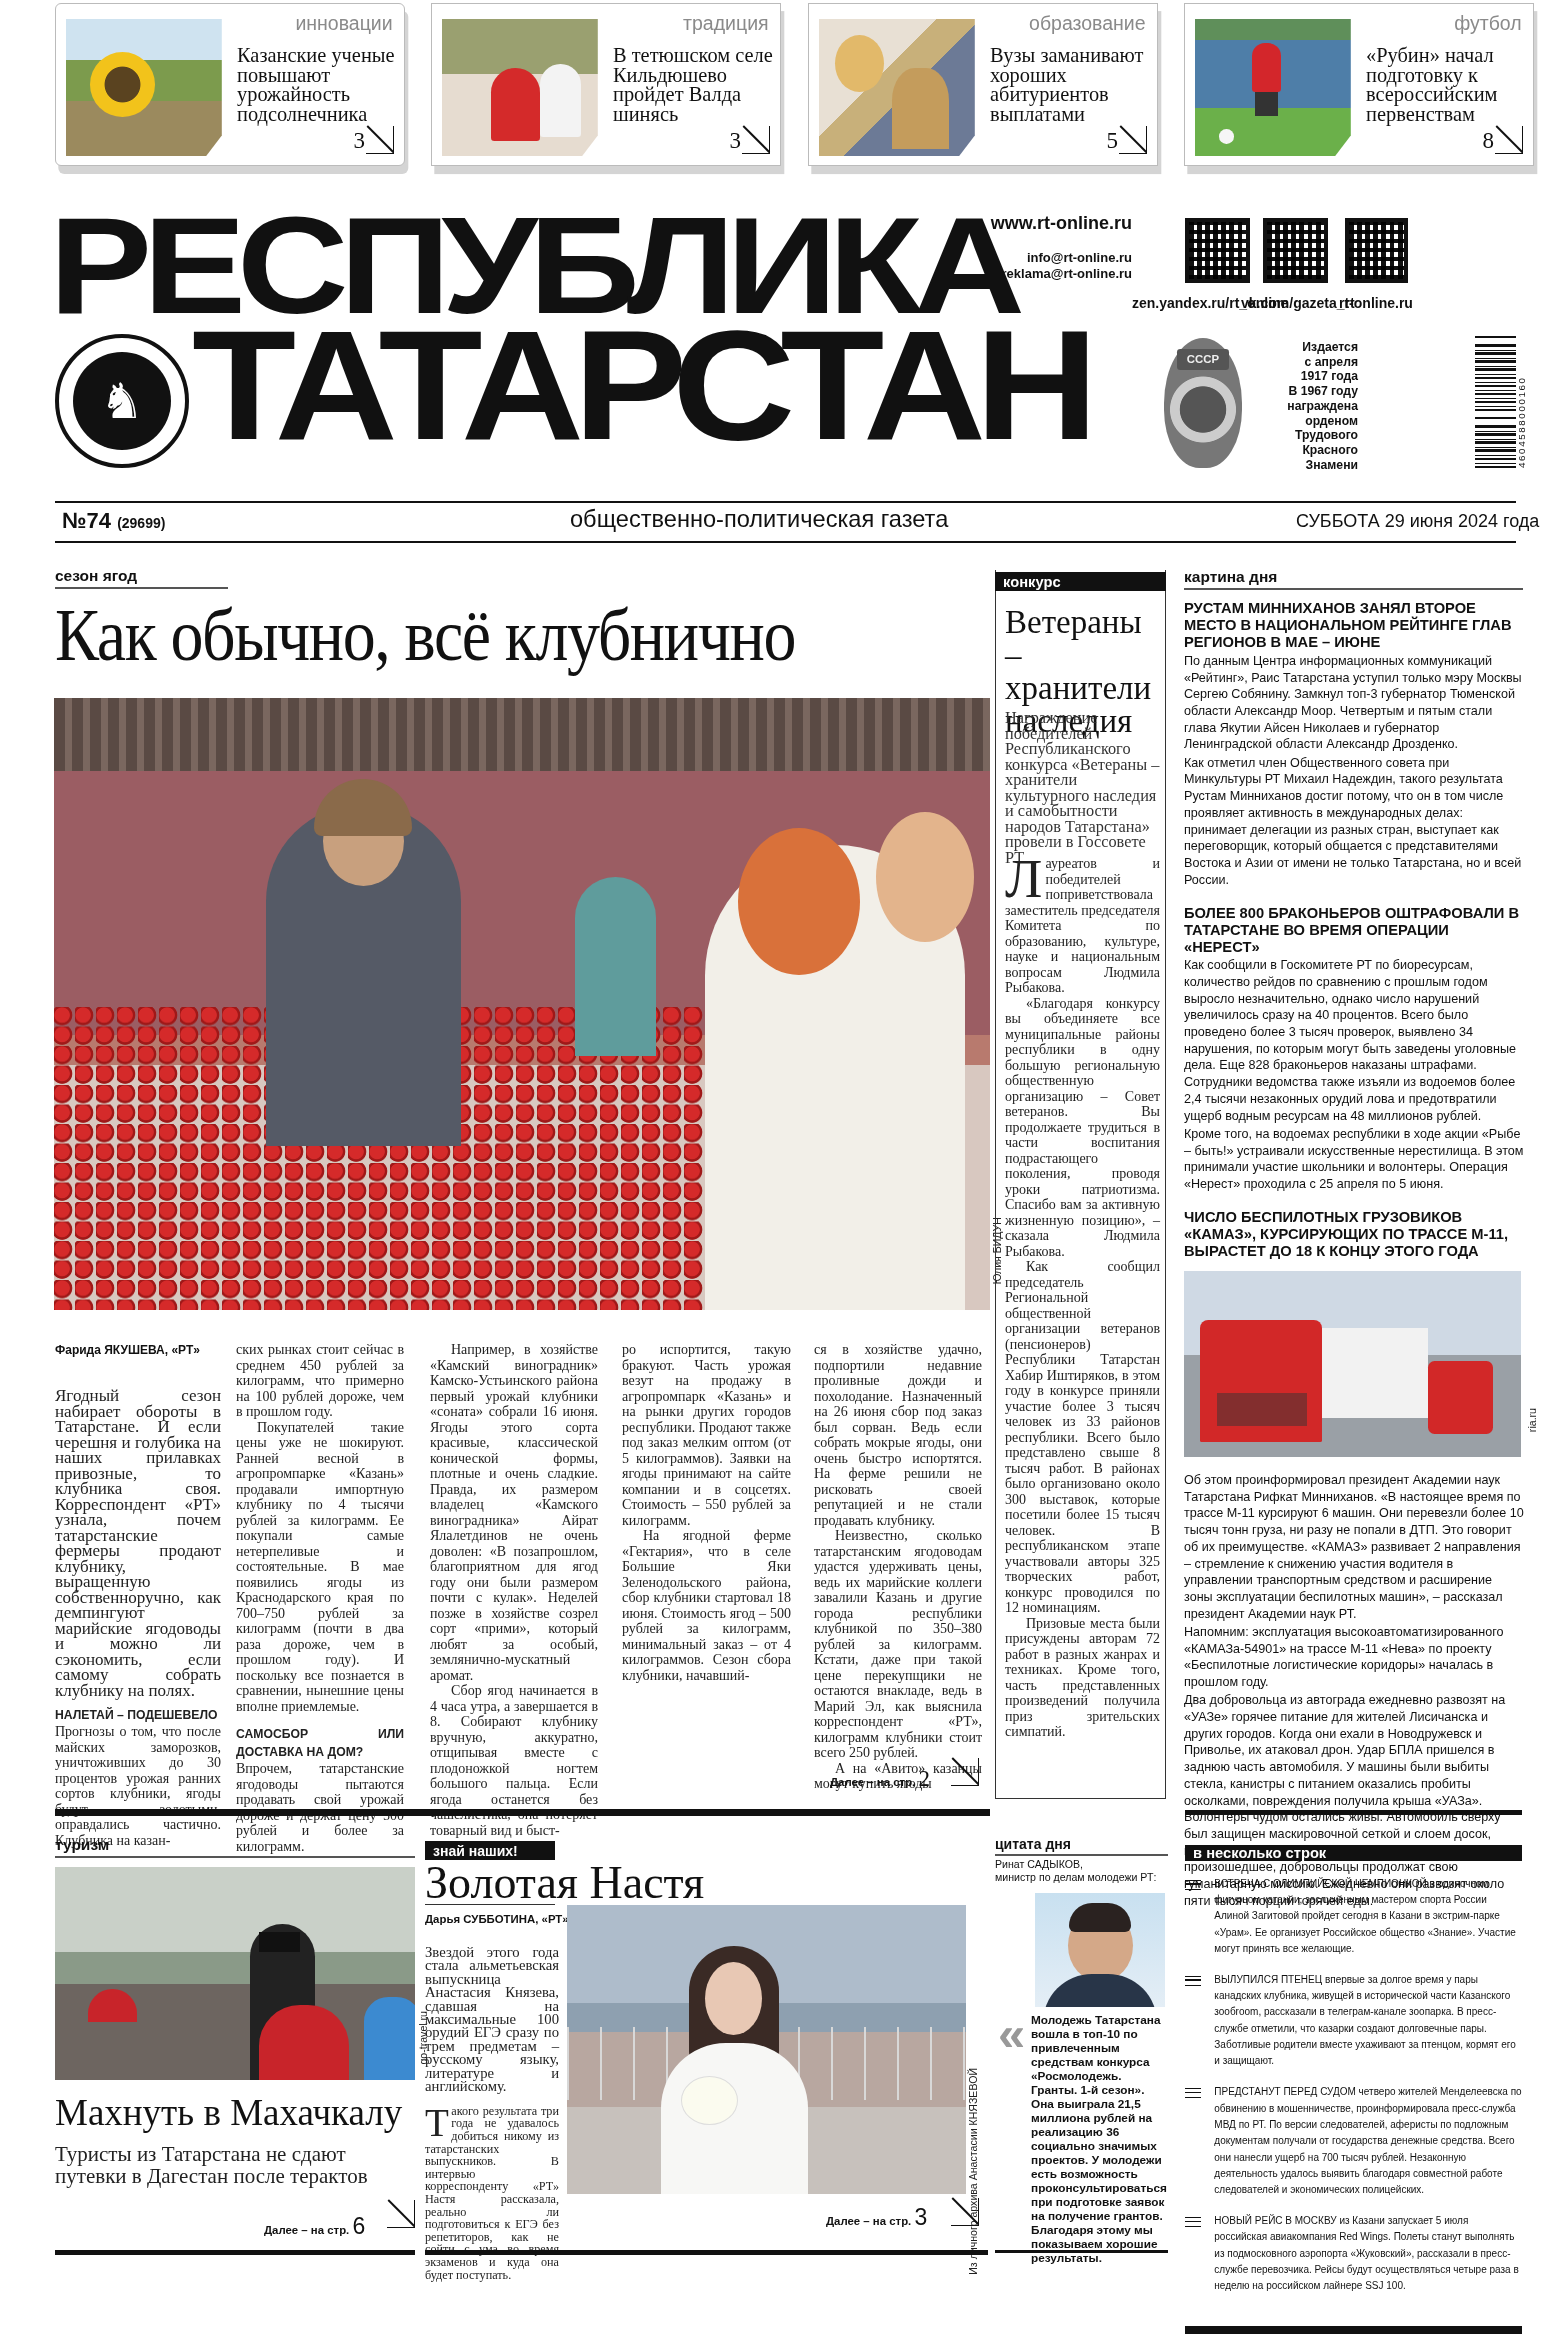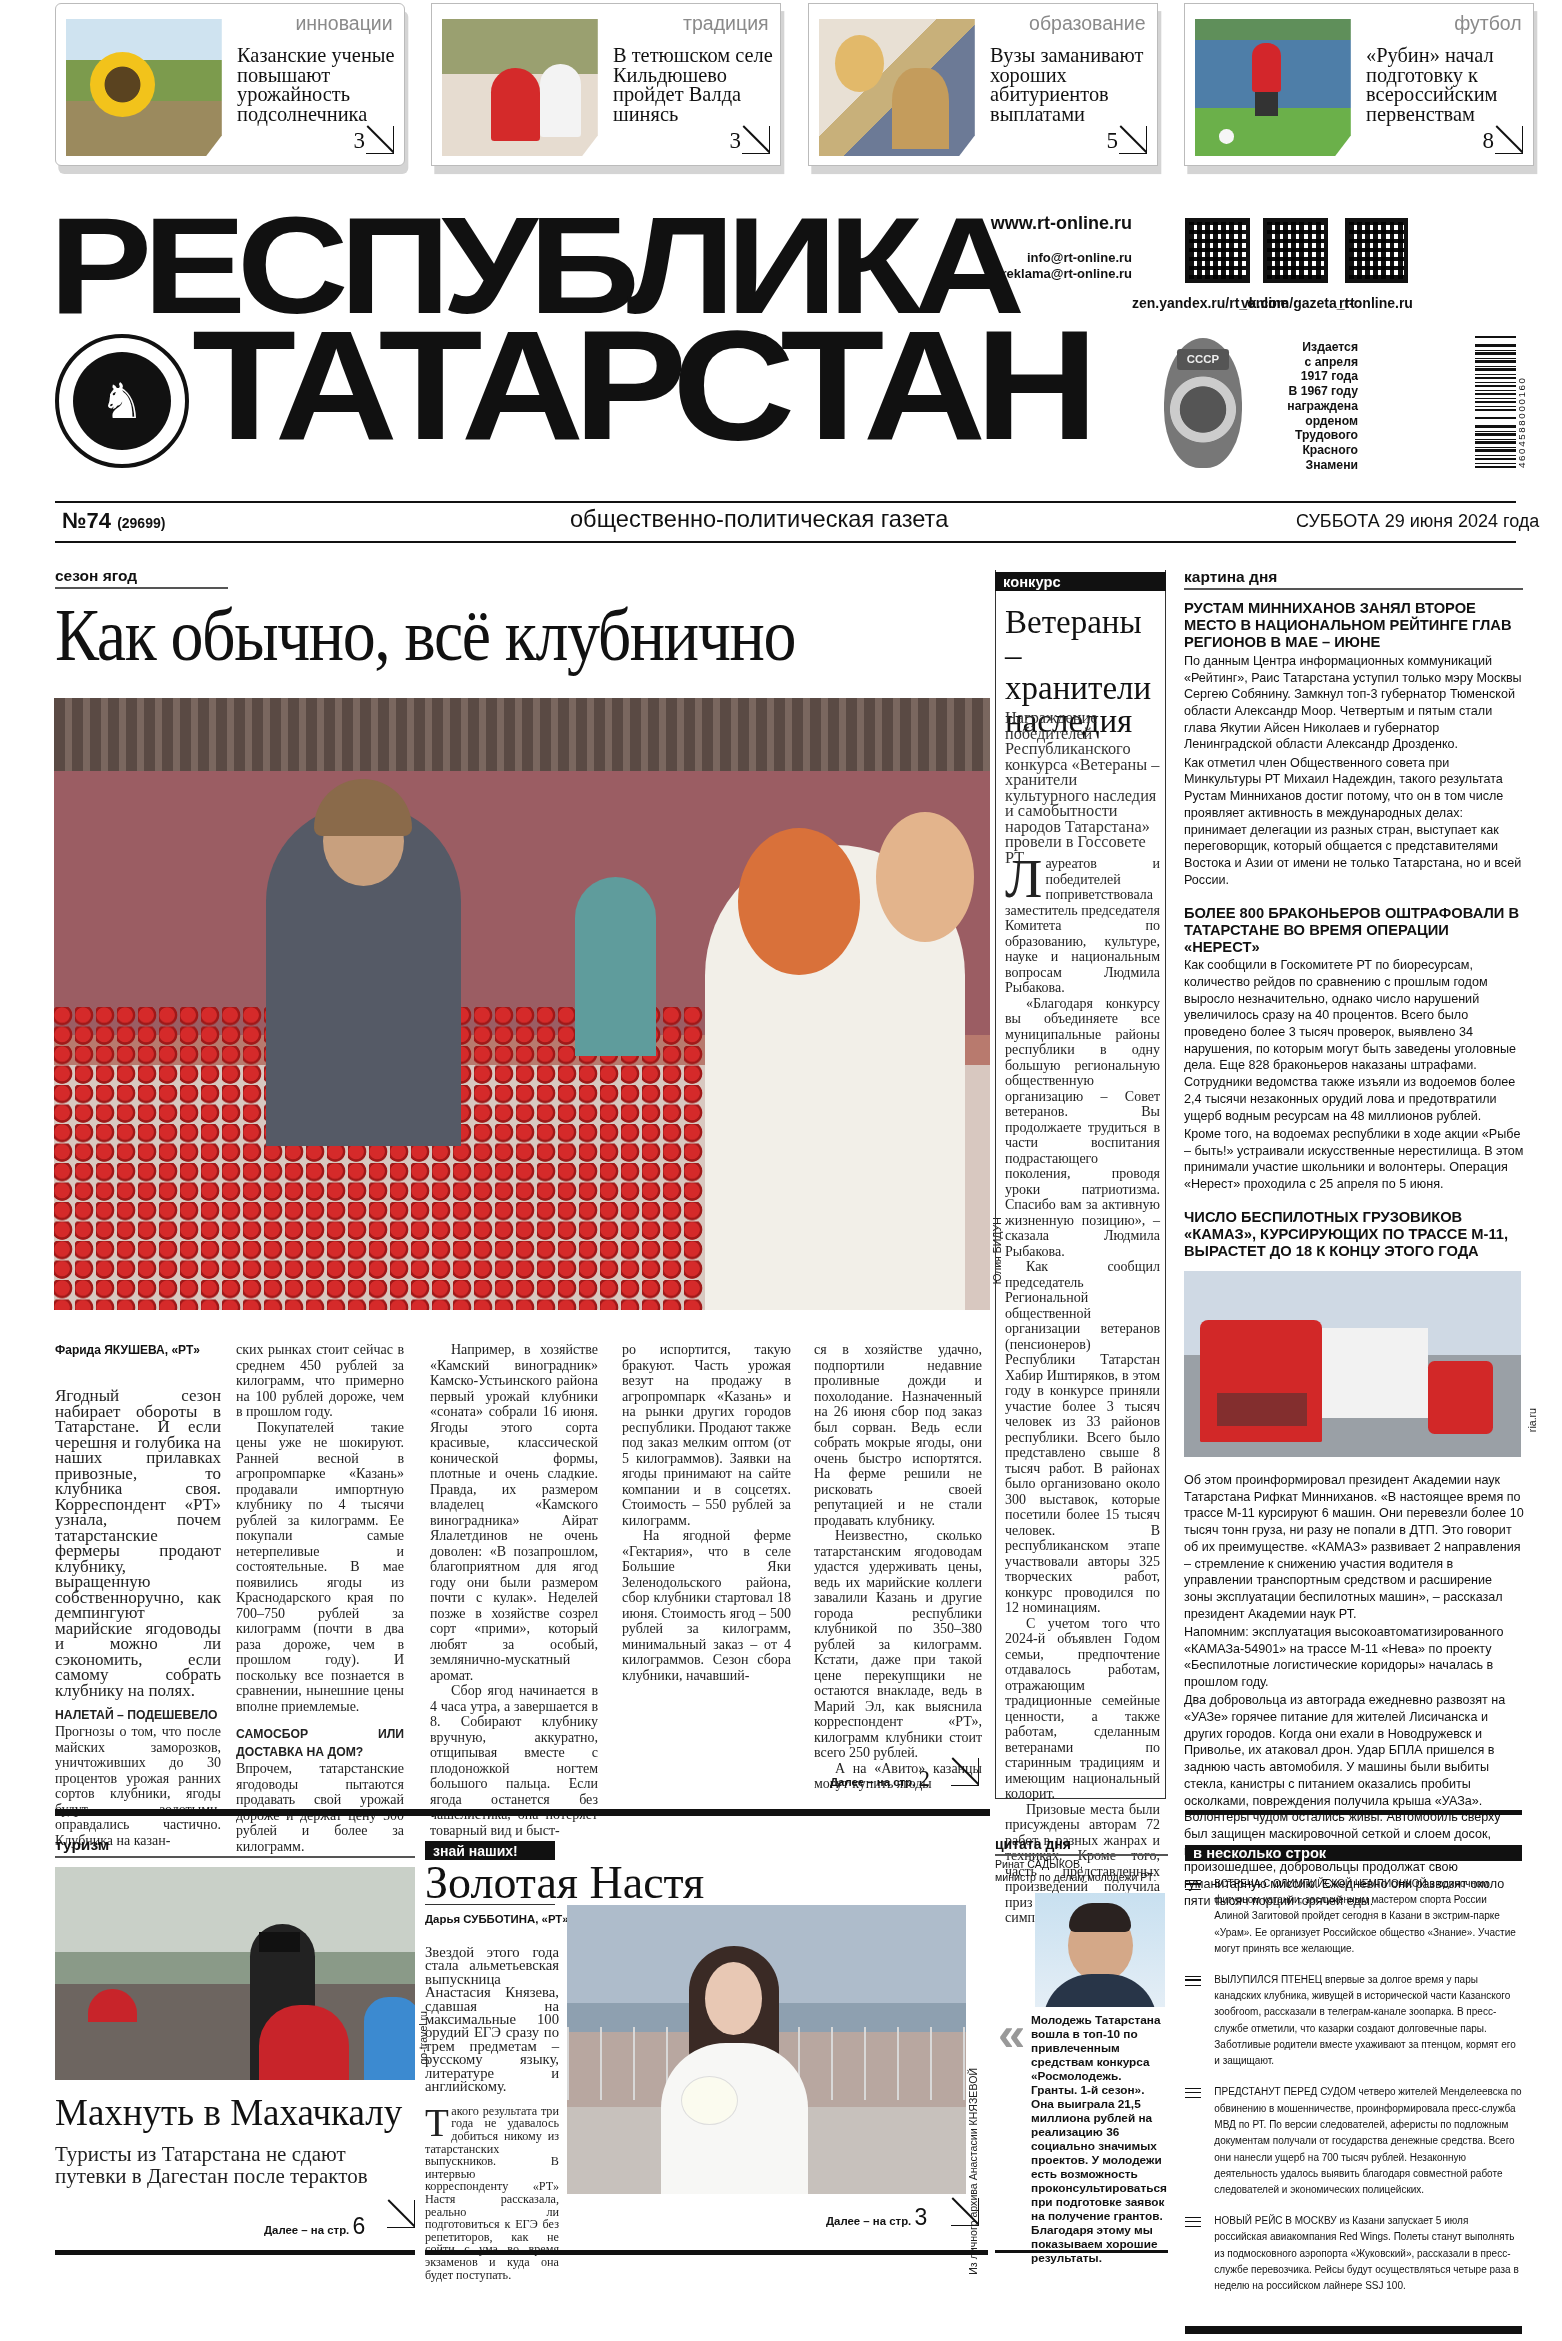--- a/index.html
+++ b/index.html
@@ -212,21 +212,20 @@
 <div class="abs rubric-black" style="left:995px;top:572px;width:171px;font-size:14.7px;">конкурс</div>
 <div class="abs serif" style="left:1005px;top:606px;width:155px;font-size:33px;line-height:33px;">Ветераны – хранители наследия</div>
 <div class="abs serif" style="left:1005px;top:710px;width:155px;font-size:16.3px;line-height:15.5px;color:#333;">Награждение победителей Республиканского конкурса «Ветераны – хранители культурного наследия и самобытности народов Татарстана» провели в Госсовете РТ.</div>
 <div class="col" style="left:1005px;top:856px;width:155px;font-size:14px;line-height:15.5px;">
   <p class="noind">
     <span style="float:left;font-size:55px;line-height:46px;margin-right:3.3px;">Л</span>
     <span>ауреатов и победителей поприветствовала заместитель председателя Комитета по образованию, культуре, науке и национальным вопросам Людмила Рыбакова.</span>
   </p>
   <p>«Благодаря конкурсу вы объединяете все муниципальные районы республики в одну большую региональную общественную организацию – Совет ветеранов. Вы продолжаете трудиться в части воспитания подрастающего поколения, проводя уроки патриотизма. Спасибо вам за активную жизненную позицию», – сказала Людмила Рыбакова.</p>
   <p>Как сообщил председатель Региональной общественной организации ветеранов (пенсионеров) Республики Татарстан Хабир Иштиряков, в этом году в конкурсе приняли участие более 3 тысяч человек из 33 районов республики. Всего было представлено свыше 8 тысяч работ. В районах было организовано около 300 выставок, которые посетили более 15 тысяч человек. В республиканском этапе участвовали авторы 325 творческих работ, конкурс проводился по 12 номинациям.</p>
-  <p>С учетом того что 2024-й объявлен Годом семьи, предпочтение отдавалось работам, отражающим традиционные семейные ценности, а также работам, сделанным ветеранами по старинным традициям и имеющим национальный колорит.</p>
   <p>Призовые места были присуждены авторам 72 работ в разных жанрах и техниках. Кроме того, часть представленных произведений получила приз зрительских симпатий.</p>
 </div>
 
 <div class="abs rubric-line" style="left:1184px;top:568px;width:339px;font-size:15.5px;">картина дня</div>
 <div class="abs news" style="left:1184px;top:584px;width:340px;">
   <div>
     <h3>РУСТАМ МИННИХАНОВ ЗАНЯЛ ВТОРОЕ МЕСТО В НАЦИОНАЛЬНОМ РЕЙТИНГЕ ГЛАВ РЕГИОНОВ В МАЕ – ИЮНЕ</h3>
     <p>По данным Центра информационных коммуникаций «Рейтинг», Раис Татарстана уступил только мэру Москвы Сергею Собянину. Замкнул топ-3 губернатор Тюменской области Александр Моор. Четвертым и пятым стали глава Якутии Айсен Николаев и губернатор Ленинградской области Александр Дрозденко.</p>
     <p>Как отметил член Общественного совета при Минкультуры РТ Михаил Надеждин, такого результата Рустам Минниханов достиг потому, что он в том числе проявляет активность в международных делах: принимает делегации из разных стран, выступает как переговорщик, который общается с представителями Востока и Азии от имени не только Татарстана, но и всей России.</p>
   </div>

